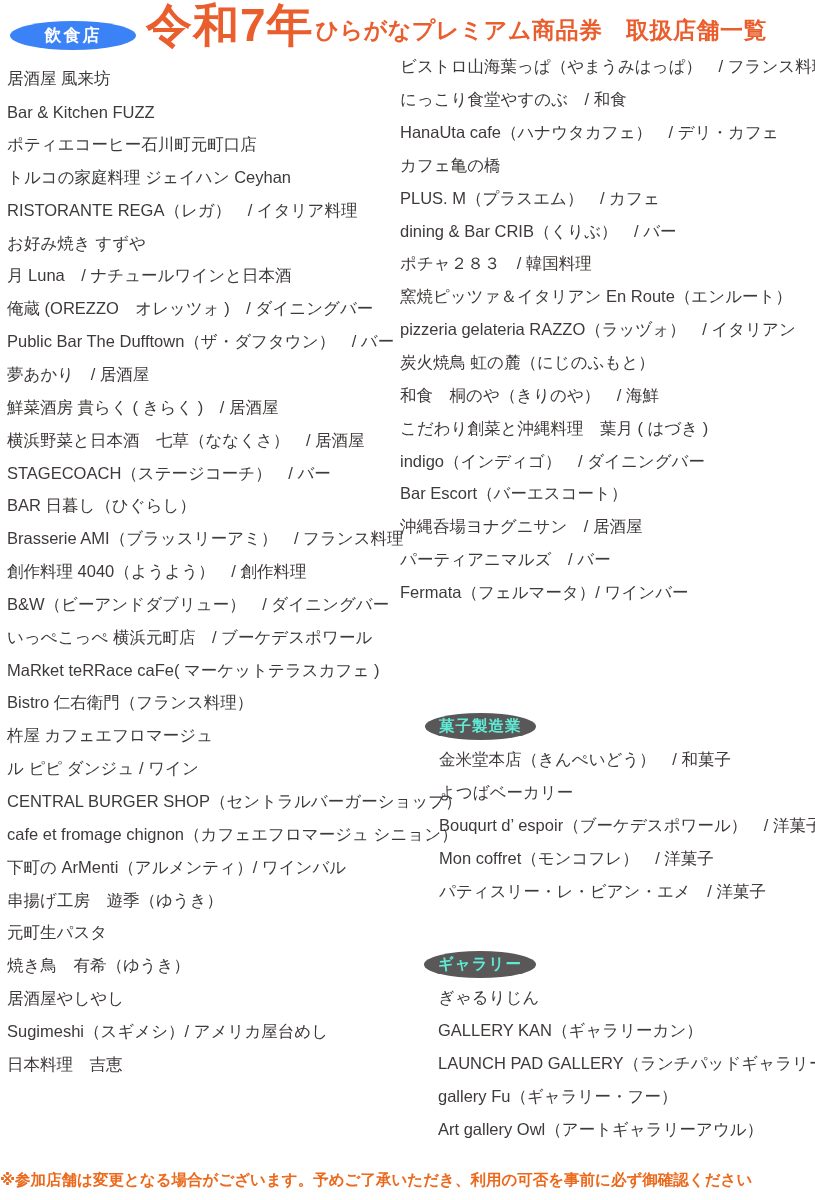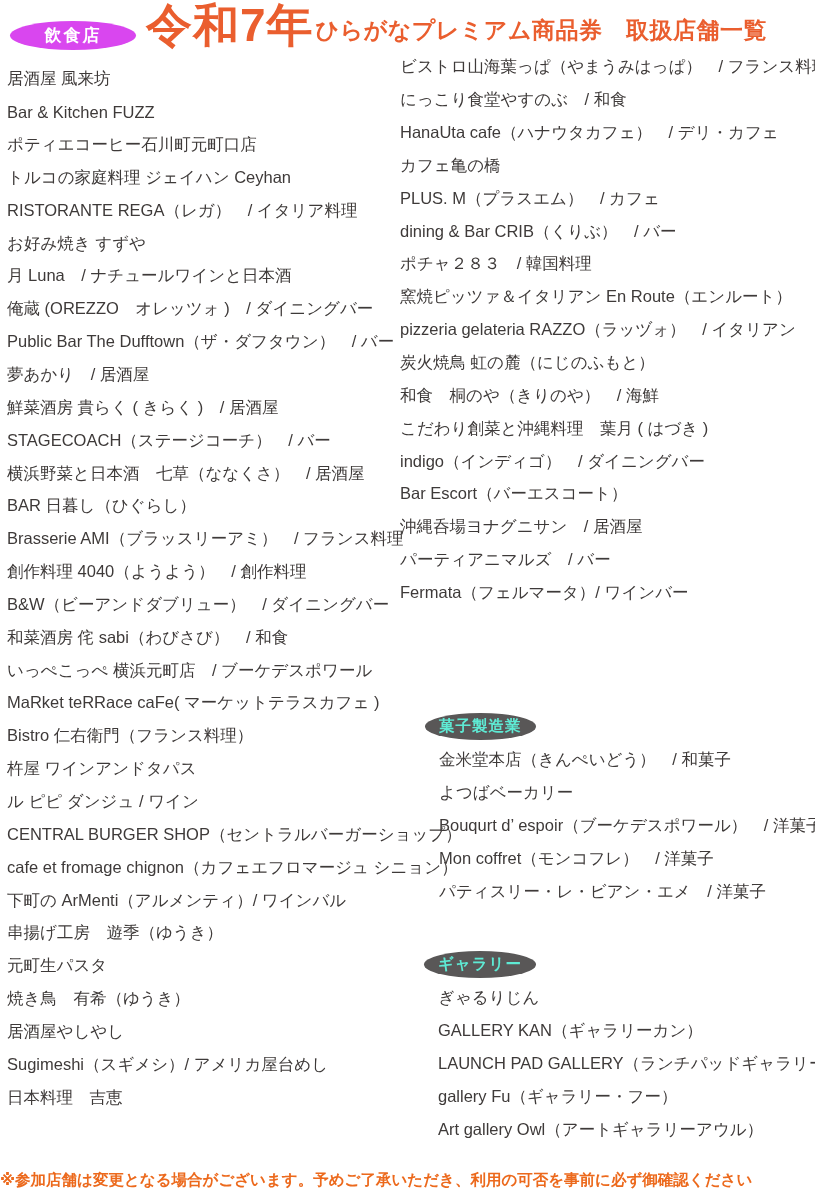--- a/index.html
+++ b/index.html
@@ -9,21 +9,21 @@
     width: 815px;
     height: 1200px;
     background: #ffffff;
     overflow: hidden;
     font-family: "Liberation Sans", "DejaVu Sans", sans-serif;
     color: #3e3a39;
   }
   
   .badge {
     position: absolute;
-    background: #d946ef;
+    background: #3b82f6;
     color: #ffffff;
     border-radius: 50% / 50%;
     display: flex;
     align-items: center;
     justify-content: center;
     font-weight: bold;
     white-space: nowrap;
   }
   .badge-food {
     left: 10px; top: 21px;
@@ -133,41 +133,40 @@
 
       <li class="item">俺蔵 (OREZZO　オレッツォ )　/ ダイニングバー</li>
 
       <li class="item">Public Bar The Dufftown（ザ・ダフタウン）　/ バー</li>
 
 
       <li class="item">夢あかり　/ 居酒屋</li>
 
       <li class="item">鮮菜酒房 貴らく ( きらく )　/ 居酒屋</li>
 
+      <li class="item">横浜野菜と日本酒　七草（ななくさ）　/ 居酒屋</li>
+
       <li class="item">STAGECOACH（ステージコーチ）　/ バー</li>
 
-      <li class="item">横浜野菜と日本酒　七草（ななくさ）　/ 居酒屋</li>
-
       <li class="item">BAR 日暮し（ひぐらし）</li>
 
       <li class="item">Brasserie AMI（ブラッスリーアミ）　/ フランス料理</li>
 
       <li class="item">創作料理 4040（ようよう）　/ 創作料理</li>
 
       <li class="item">B&amp;W（ビーアンドダブリュー）　/ ダイニングバー</li>
 
-      <li class="item">和菜酒房 侘 sabi（わびさび）　/ 和食</li>
 
       <li class="item">いっぺこっぺ 横浜元町店　/ ブーケデスポワール</li>
 
       <li class="item">MaRket teRRace caFe( マーケットテラスカフェ )</li>
 
       <li class="item">Bistro 仁右衛門（フランス料理）</li>
 
-      <li class="item">杵屋 ワインアンドタパス</li>
+      <li class="item">杵屋 カフェエフロマージュ</li>
 
       <li class="item">ル ピピ ダンジュ / ワイン</li>
 
       <li class="item">CENTRAL BURGER SHOP（セントラルバーガーショップ）</li>
 
       <li class="item">cafe et fromage chignon（カフェエフロマージュ シニョン）</li>
 
       <li class="item">下町の ArMenti（アルメンティ）/ ワインバル</li>
 
       <li class="item">串揚げ工房　遊季（ゆうき）</li>

